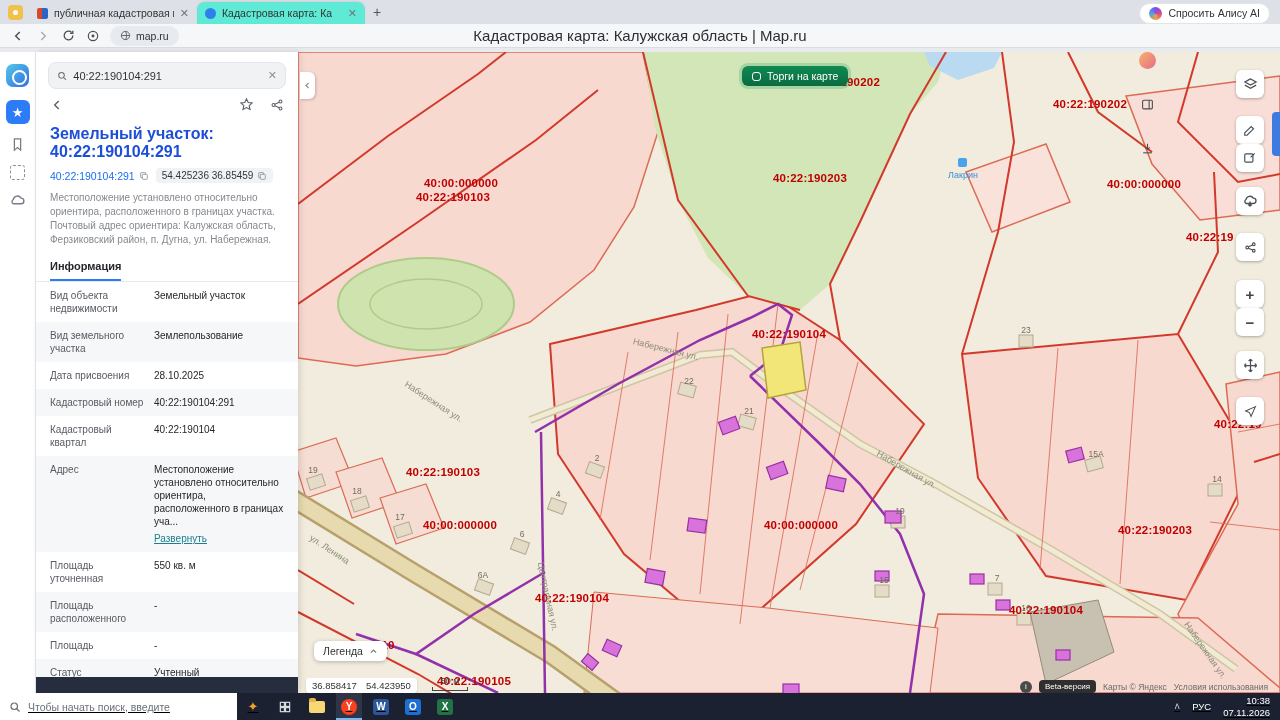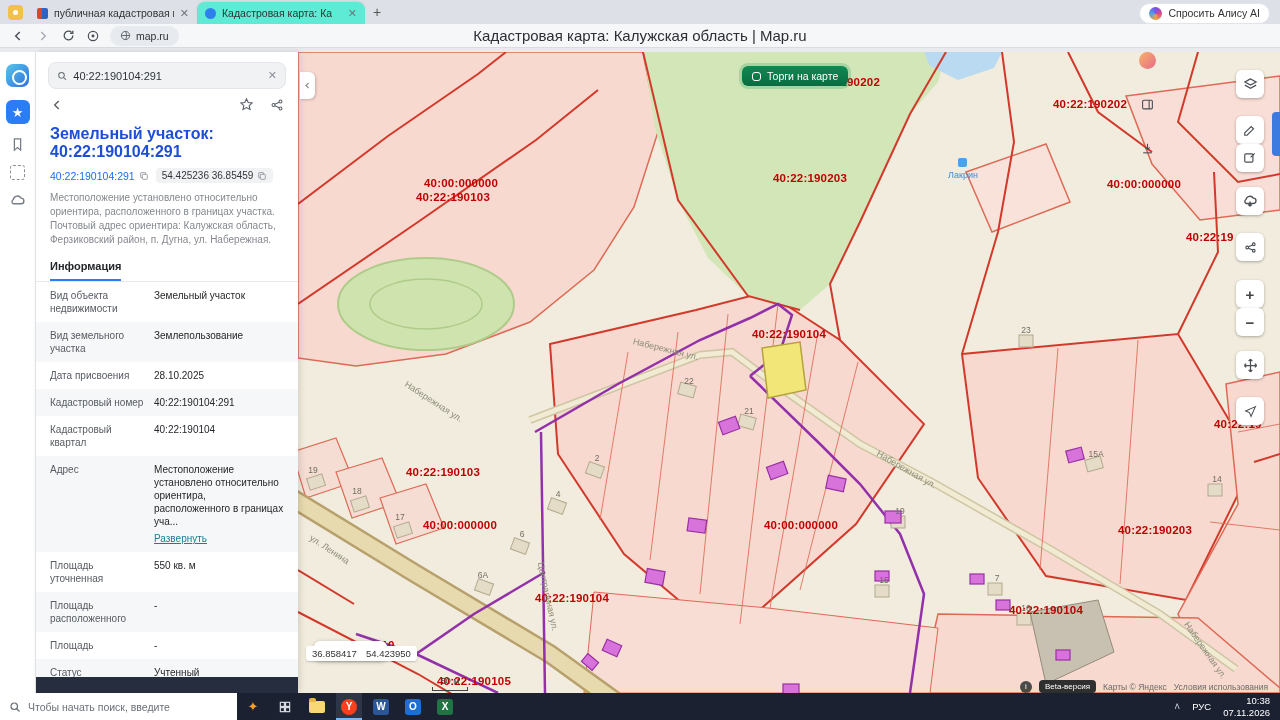--- a/index.html
+++ b/index.html
@@ -62,33 +62,33 @@
   .cad-label { fill:#c00000; font-weight:700; font-size:11.5px; font-family:"Liberation Sans",sans-serif; letter-spacing:.2px; }
   .parcel-num { fill:#6f6e60; font-size:8.5px; font-family:"Liberation Sans",sans-serif; }
   .street-label { fill:#8d8c7a; font-size:9px; font-family:"Liberation Sans",sans-serif; }
   .place-label { fill:#3e8fd8; font-size:9px; font-family:"Liberation Sans",sans-serif; }
 
   .ov { position:absolute; z-index:5; }
   .torgi { left:444px; top:14px; display:flex; align-items:center; gap:6px; background:linear-gradient(#0f8a53,#0a6b40); color:#fff; font-size:10.5px; border-radius:6px; padding:4px 10px; box-shadow:0 0 0 3px rgba(30,160,95,.25); }
   .torgi-dot { width:9px; height:9px; border:1.5px solid #fff; border-radius:3px; }
   .collapse { left:2px; top:20px; width:15px; height:27px; background:#fff; border-radius:0 6px 6px 0; box-shadow:1px 1px 3px rgba(0,0,0,.2); display:flex; align-items:center; justify-content:center; color:#888; }
   .legend { left:16px; top:589px; background:#fff; border-radius:6px; box-shadow:0 1px 4px rgba(0,0,0,.25); padding:4px 9px; font-size:10.5px; color:#333; display:flex; align-items:center; gap:6px; }
-  .coords { left:8px; top:594px; background:#fff; border-radius:3px; padding:2px 6px; font-size:9.5px; color:#333; display:flex; gap:9px; box-shadow:0 1px 2px rgba(0,0,0,.2); }
+  .coords { left:8px; top:626px; background:#fff; border-radius:3px; padding:2px 6px; font-size:9.5px; color:#333; display:flex; gap:9px; box-shadow:0 1px 2px rgba(0,0,0,.2); }
   .scalebar { left:134px; top:624px; font-size:9px; color:#444; text-align:center; }
   .scalebar .bar { margin-top:1px; height:4px; border-left:1px solid #444; border-right:1px solid #444; border-bottom:1px solid #444; width:36px; }
   .attr { left:722px; top:628px; display:flex; align-items:center; gap:7px; font-size:8.5px; color:#6b6b6b; }
   .attr .info-c { width:12px; height:12px; border-radius:50%; background:#4a4a4a; color:#fff; font-size:8px; display:flex; align-items:center; justify-content:center; }
   .attr .beta { background:#2f2f2f; color:#fff; border-radius:4px; padding:2px 6px; font-size:8px; }
 
   .rt-btn { position:absolute; left:938px; width:28px; height:28px; background:#fff; border-radius:6px; box-shadow:0 1px 3px rgba(0,0,0,.3); display:flex; align-items:center; justify-content:center; color:#4a4f55; z-index:6; }
   .rt-btn.txt { font-size:15px; font-weight:700; color:#444; }
   .side-handle { position:absolute; left:974px; top:60px; width:8px; height:44px; background:#3c7be0; border-radius:4px 0 0 4px; z-index:6; }
 
   
-  .taskbar { position:absolute; left:0; top:693px; width:1280px; height:27px; background:#1b2130; display:flex; align-items:center; z-index:10; }
+  .taskbar { position:absolute; left:0; top:693px; width:1280px; height:27px; background:#1b2130; display:flex; align-items:center; z-index:10;text-decoration:underline; }
   .tb-search { width:237px; height:27px; background:#fff; display:flex; align-items:center; gap:7px; padding:0 9px; color:#6a7079; font-size:10.5px; }
   .tb-search span { white-space:nowrap; overflow:hidden; }
   .tk-ico { width:26px; height:27px; display:flex; align-items:center; justify-content:center; margin:0 3px; }
   .tk-ico.active { background:#2d3546; box-shadow:inset 0 -2px 0 #7ab8f5; }
   .sparkle { position:relative; font-size:13px; color:#f59e2d; }
   .folder { width:16px; height:12px; background:#f8d775; border-radius:2px; position:relative; }
   .folder::before { content:""; position:absolute; left:0; top:-3px; width:7px; height:4px; background:#e8b64c; border-radius:2px 2px 0 0; }
   .app-sq { width:16px; height:16px; border-radius:3px; color:#fff; font-size:10px; font-weight:700; display:flex; align-items:center; justify-content:center; }
   .tk-right { margin-left:auto; display:flex; align-items:center; gap:12px; padding-right:10px; color:#fff; }
   .clock { text-align:right; font-size:9.5px; line-height:1.25; }

